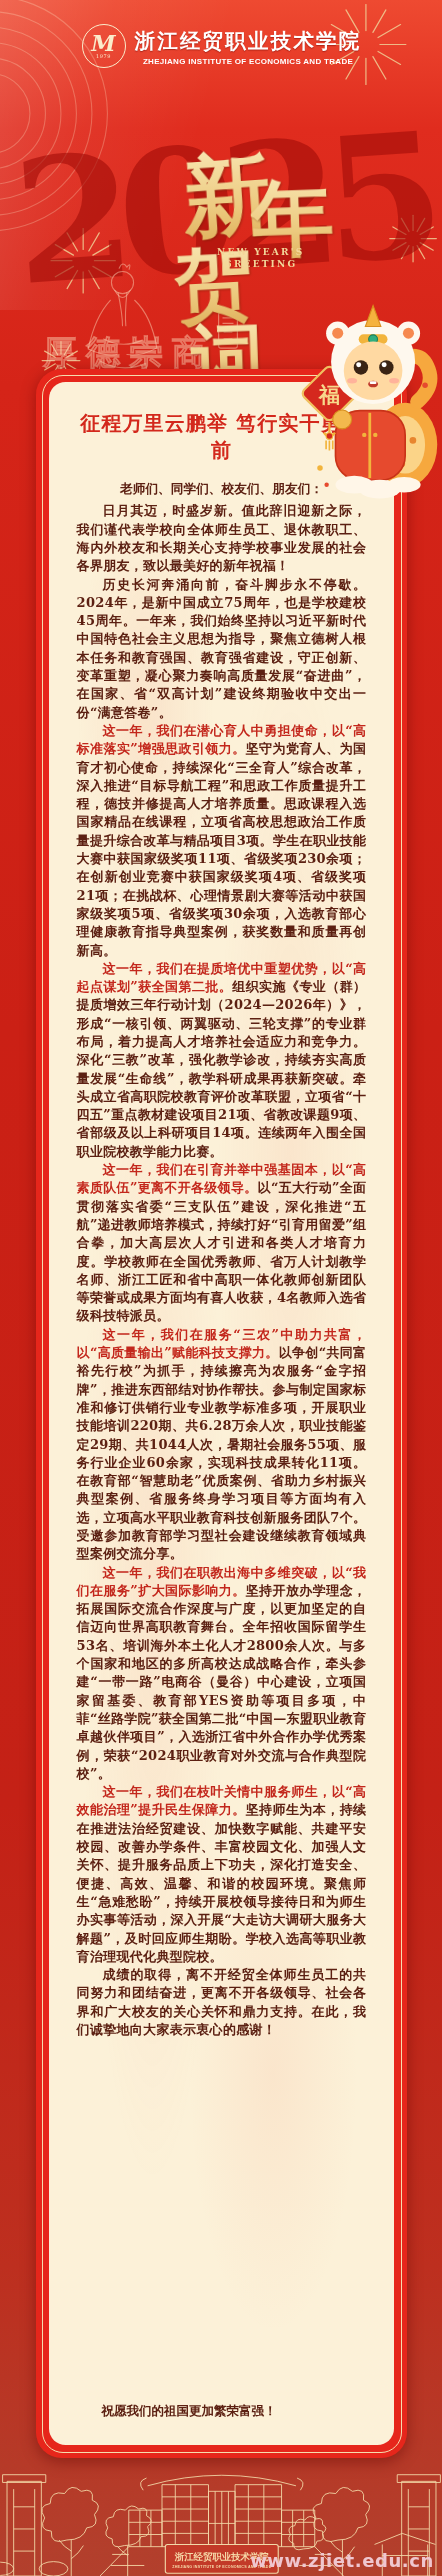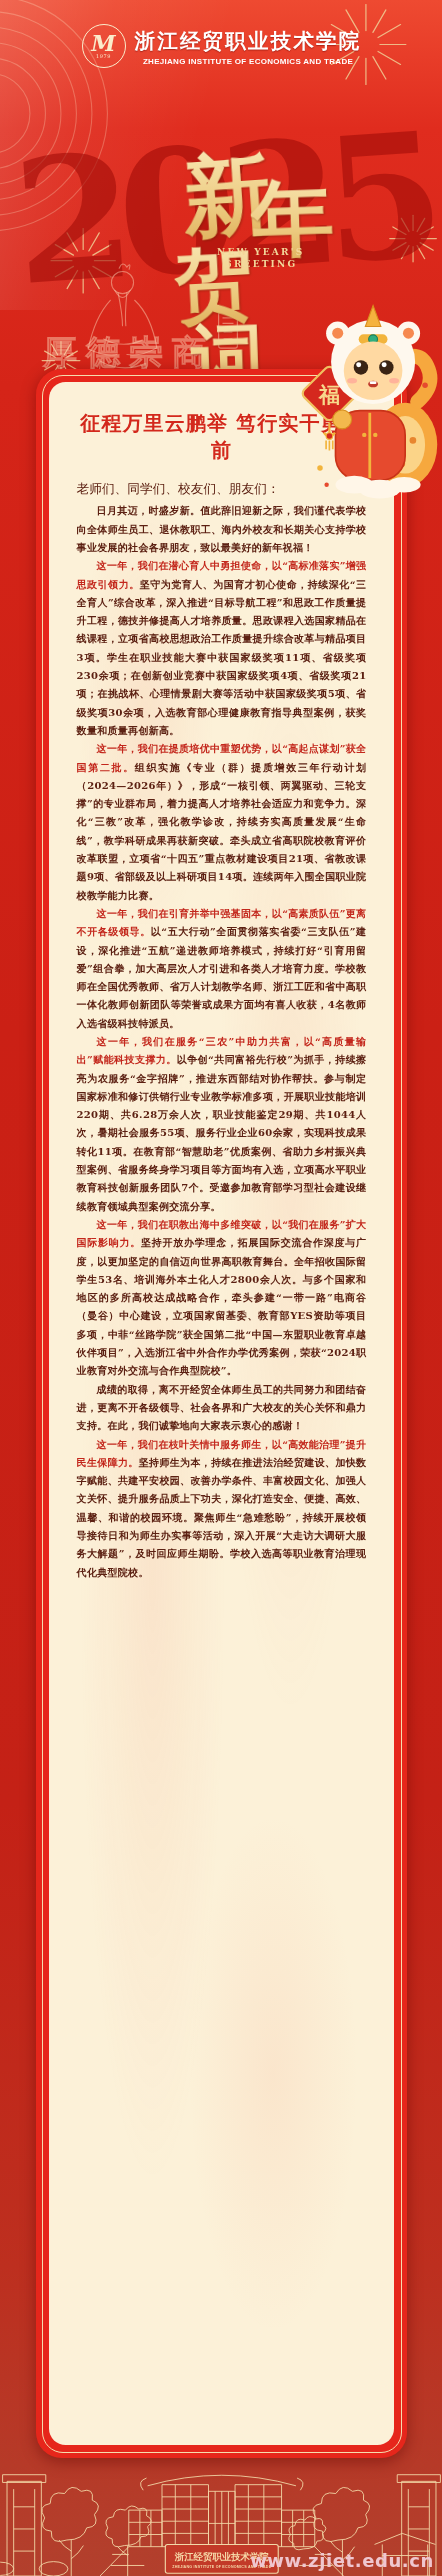--- a/index.html
+++ b/index.html
@@ -41,22 +41,22 @@
     box-shadow:0 3.3px 14.4px rgba(90,5,2,.45);}
   .card-gold{height:100%;border:1.1px solid #f5ddae;border-radius:21px;padding:6.1px;box-sizing:border-box;}
   .card-inner{height:100%;background:#fcf1d8;border-radius:16.6px;box-sizing:border-box;
     padding:25.5px 28px 22px 28px;display:flex;flex-direction:column;overflow:hidden;
     background-image:
       radial-gradient(closest-side at 28% 16%,rgba(236,128,98,.12),transparent 70%),
       radial-gradient(closest-side at 70% 38%,rgba(236,128,98,.10),transparent 70%),
       radial-gradient(closest-side at 30% 58%,rgba(236,128,98,.11),transparent 70%),
       radial-gradient(closest-side at 65% 82%,rgba(236,128,98,.10),transparent 70%);}
   .l-title{color:#d3281c;font-size:20px;font-weight:900;text-align:center;letter-spacing:1.1px;margin:3.3px 0 16.6px 0;}
-  .l-salute{color:#5c2012;font-size:12.7px;font-weight:normal;margin-bottom:4.4px;}
-  .letter-body{flex:1;color:#5c2012;font-size:10px;font-weight:bold;line-height:18.3px;
+  .l-salute{color:#5c2012;font-size:12.7px;font-weight:bold;margin-bottom:4.4px;text-align:center;}
+  .letter-body{flex:1;color:#5c2012;font-size:13px;font-weight:bold;line-height:18.3px;
     text-align:justify;letter-spacing:0.3px;}
   .letter-body p{margin:0;text-indent:2em;}
   .lead-red{color:#c3271c;}
   .wishes{color:#5c2012;font-size:12.5px;font-weight:bold;line-height:24.4px;margin-top:3.3px;}
   .wishes div{text-indent:2em;}
   
   .footer-art{position:absolute;left:0;bottom:0;width:443px;height:119px;z-index:2;}
   .url{position:absolute;right:9px;bottom:5.5px;z-index:4;color:#efc6cf;font-weight:bold;
     font-size:18px;font-family:"DejaVu Sans","Liberation Sans",sans-serif;letter-spacing:0.6px;}
   svg{display:block;}
@@ -231,27 +231,31 @@
     <circle cx="50" cy="330" r="4" fill="#e64a2e"></circle>
   </svg>
 
   <div class="card-frame">
     <div class="card-gold">
       <div class="card-inner">
         <div class="l-title">征程万里云鹏举 笃行实干勇向前</div>
         <div class="l-salute">老师们、同学们、校友们、朋友们：</div>
         <div class="letter-body">
             <p><span>日月其迈，时盛岁新。值此辞旧迎新之际，我们谨代表学校向全体师生员工、退休教职工、海内外校友和长期关心支持学校事业发展的社会各界朋友，致以最美好的新年祝福！</span></p>
+            <p><span>历史长河奔涌向前，奋斗脚步永不停歇。2024年，是新中国成立75周年，也是学校建校45周年。一年来，我们始终坚持以习近平新时代中国特色社会主义思想为指导，聚焦立德树人根本任务和教育强国、教育强省建设，守正创新、变革重塑，凝心聚力奏响高质量发展“奋进曲”，在国家、省“双高计划”建设终期验收中交出一份“满意答卷”。</span></p>
             <p><span class="lead-red">这一年，我们在潜心育人中勇担使命，以“高标准落实”增强思政引领力。</span><span>坚守为党育人、为国育才初心使命，持续深化“三全育人”综合改革，深入推进“目标导航工程”和思政工作质量提升工程，德技并修提高人才培养质量。思政课程入选国家精品在线课程，立项省高校思想政治工作质量提升综合改革与精品项目3项。学生在职业技能大赛中获国家级奖项11项、省级奖项230余项；在创新创业竞赛中获国家级奖项4项、省级奖项21项；在挑战杯、心理情景剧大赛等活动中获国家级奖项5项、省级奖项30余项，入选教育部心理健康教育指导典型案例，获奖数量和质量再创新高。</span></p>
             <p><span class="lead-red">这一年，我们在提质培优中重塑优势，以“高起点谋划”获全国第二批。</span><span>组织实施《专业（群）提质增效三年行动计划（2024—2026年）》，形成“一核引领、两翼驱动、三轮支撑”的专业群布局，着力提高人才培养社会适应力和竞争力。深化“三教”改革，强化教学诊改，持续夯实高质量发展“生命线”，教学科研成果再获新突破。牵头成立省高职院校教育评价改革联盟，立项省“十四五”重点教材建设项目21项、省教改课题9项、省部级及以上科研项目14项。连续两年入围全国职业院校教学能力比赛。</span></p>
             <p><span class="lead-red">这一年，我们在引育并举中强基固本，以“高素质队伍”更离不开各级领导。</span><span>以“五大行动”全面贯彻落实省委“三支队伍”建设，深化推进“五航”递进教师培养模式，持续打好“引育用留爱”组合拳，加大高层次人才引进和各类人才培育力度。学校教师在全国优秀教师、省万人计划教学名师、浙江工匠和省中高职一体化教师创新团队等荣誉或成果方面均有喜人收获，4名教师入选省级科技特派员。</span></p>
             <p><span class="lead-red">这一年，我们在服务“三农”中助力共富，以“高质量输出”赋能科技支撑力。</span><span>以争创“共同富裕先行校”为抓手，持续擦亮为农服务“金字招牌”，推进东西部结对协作帮扶。参与制定国家标准和修订供销行业专业教学标准多项，开展职业技能培训220期、共6.28万余人次，职业技能鉴定29期、共1044人次，暑期社会服务55项、服务行业企业60余家，实现科技成果转化11项。在教育部“智慧助老”优质案例、省助力乡村振兴典型案例、省服务终身学习项目等方面均有入选，立项高水平职业教育科技创新服务团队7个。受邀参加教育部学习型社会建设继续教育领域典型案例交流分享。</span></p>
             <p><span class="lead-red">这一年，我们在职教出海中多维突破，以“我们在服务”扩大国际影响力。</span><span>坚持开放办学理念，拓展国际交流合作深度与广度，以更加坚定的自信迈向世界高职教育舞台。全年招收国际留学生53名、培训海外本土化人才2800余人次。与多个国家和地区的多所高校达成战略合作，牵头参建“一带一路”电商谷（曼谷）中心建设，立项国家留基委、教育部YES资助等项目多项，中菲“丝路学院”获全国第二批“中国—东盟职业教育卓越伙伴项目”，入选浙江省中外合作办学优秀案例，荣获“2024职业教育对外交流与合作典型院校”。</span></p>
+            <p><span class="lead-red">这一年，我们在枝叶关情中服务师生，以“高效能治理”提升民生保障力。</span><span>坚持师生为本，持续在推进法治经贸建设、加快数字赋能、共建平安校园、改善办学条件、丰富校园文化、加强人文关怀、提升服务品质上下功夫，深化打造安全、便捷、高效、温馨、和谐的校园环境。聚焦师生“急难愁盼”，持续开展校领导接待日和为师生办实事等活动，深入开展“大走访大调研大服务大解题”，及时回应师生期盼。学校入选高等职业教育治理现代化典型院校。</span></p>
             <p><span>成绩的取得，离不开经贸全体师生员工的共同努力和团结奋进，更离不开各级领导、社会各界和广大校友的关心关怀和鼎力支持。在此，我们诚挚地向大家表示衷心的感谢！</span></p>
-            <p><span class="lead-red">这一年，我们在枝叶关情中服务师生，以“高效能治理”提升民生保障力。</span><span>坚持师生为本，持续在推进法治经贸建设、加快数字赋能、共建平安校园、改善办学条件、丰富校园文化、加强人文关怀、提升服务品质上下功夫，深化打造安全、便捷、高效、温馨、和谐的校园环境。聚焦师生“急难愁盼”，持续开展校领导接待日和为师生办实事等活动，深入开展“大走访大调研大服务大解题”，及时回应师生期盼。学校入选高等职业教育治理现代化典型院校。</span></p>
+          </div>
+        <div class="wishes">
+            <div>祝愿我们的祖国更加繁荣富强！</div>
           </div>
 
       </div>
     </div>
   </div>
 
   <svg class="footer-art" viewBox="0 0 799 215">
     <g fill="none" stroke="#f2d9a8" stroke-width="1.6" stroke-linejoin="round">
 
       <rect x="12" y="44" width="62" height="171"></rect>

